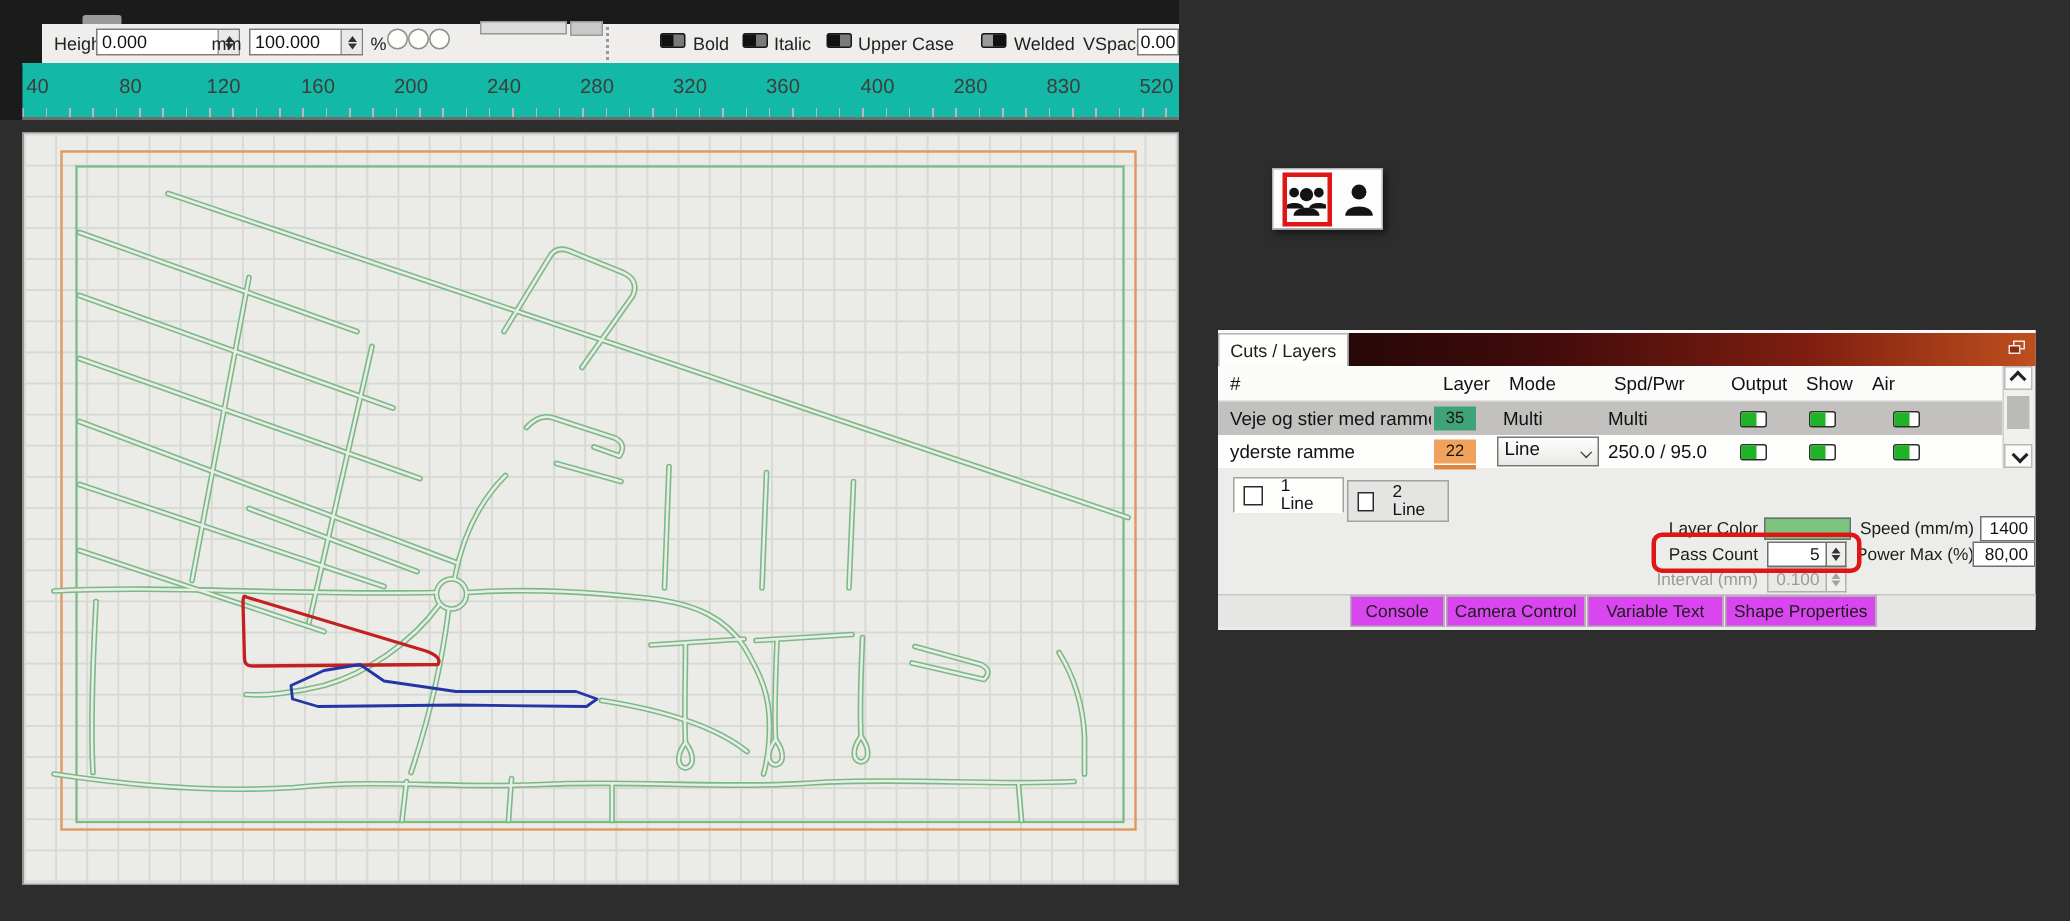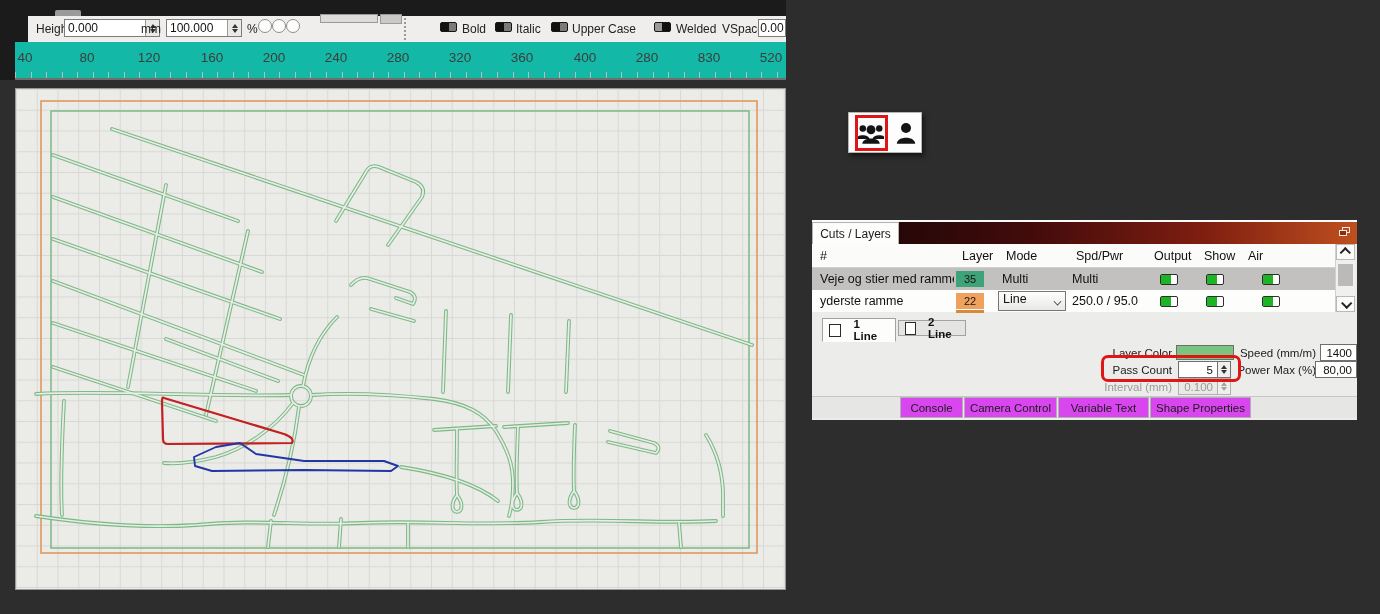--- a/index.html
+++ b/index.html
@@ -92,21 +92,21 @@
   .orange-bar{position:absolute;left:144px;top:88px;width:28px;height:3px;background:#d9893e;}
 
   .scrollbar{position:absolute;left:523px;top:22px;width:20px;height:68px;background:#f0f0ee;border-left:1px solid #d0d0ce;box-sizing:border-box;}
   .sb-btn{position:absolute;left:0;width:19px;height:16px;background:#fbfbf9;border:1px solid #b9b9b7;box-sizing:border-box;
     display:flex;align-items:center;justify-content:center;}
   .chev-up{width:6px;height:6px;border-left:2px solid #222;border-top:2px solid #222;transform:rotate(45deg) translateY(1px);}
   .chev-dn{width:6px;height:6px;border-right:2px solid #222;border-bottom:2px solid #222;transform:rotate(45deg) translateY(-1px);}
   .sb-thumb{position:absolute;left:2px;top:20px;width:15px;height:22px;background:#bbbab8;}
 
   .line-tab{position:absolute;height:24px;display:flex;align-items:center;gap:12px;font-size:11.5px;color:#111;
-    border:1px solid #a2a2a0;box-sizing:border-box;padding:0 10px 0 6px;font-weight:bold;}
+    border:1px solid #a2a2a0;box-sizing:border-box;padding:0 10px 0 6px;}
   .line-tab .swatch{width:13px;height:13px;background:#fff;border:1.6px solid #2b2b29;box-sizing:border-box;}
   .line-tab.active{background:#fdfdfc;border-bottom-color:#fdfdfc;}
   .line-tab.inactive{background:#e4e4e2;}
 
   .set-label{position:absolute;font-size:11.5px;color:#1c1c1a;text-align:right;white-space:nowrap;}
   .set-label.disabled{color:#9a9a98;}
   .set-box{position:absolute;height:17px;background:#fff;border:1px solid #6f6f6d;font-size:11.5px;color:#111;
     display:flex;align-items:center;justify-content:flex-end;padding-right:4px;box-sizing:border-box;}
   .set-box.disabled{background:#e9e9e7;color:#9a9a98;border-color:#b0b0ae;}
   .spin-mini{position:absolute;width:13px;height:17px;border:1px solid #6f6f6d;border-left:none;background:#efefed;
@@ -405,21 +405,21 @@
     <span class="sb-thumb"></span>
     <span class="sb-btn" style="bottom:0">
         <span class="chev-dn"></span>
       </span>
   </div>
 
   <div class="line-tab active" style="left:10px;top:96px;width:74px">
     <span class="swatch"></span>
     <span>1 Line</span>
   </div>
-  <div class="line-tab inactive" style="left:86px;top:98px;width:68px;height:16px">
+  <div class="line-tab inactive" style="left:86px;top:98px;width:68px;height:28px">
     <span class="swatch"></span>
     <span>2 Line</span>
   </div>
 
   <span class="set-label" style="right:185px;top:125px">Layer Color</span>
   <span class="color-swatch" style="left:364px;top:123px"></span>
   <span class="set-label" style="right:41px;top:125px">Speed (mm/m)</span>
   <span class="set-box" style="left:508px;top:122px;width:37px">1400</span>
 
   <span class="set-label" style="right:185px;top:142px">Pass Count</span>

